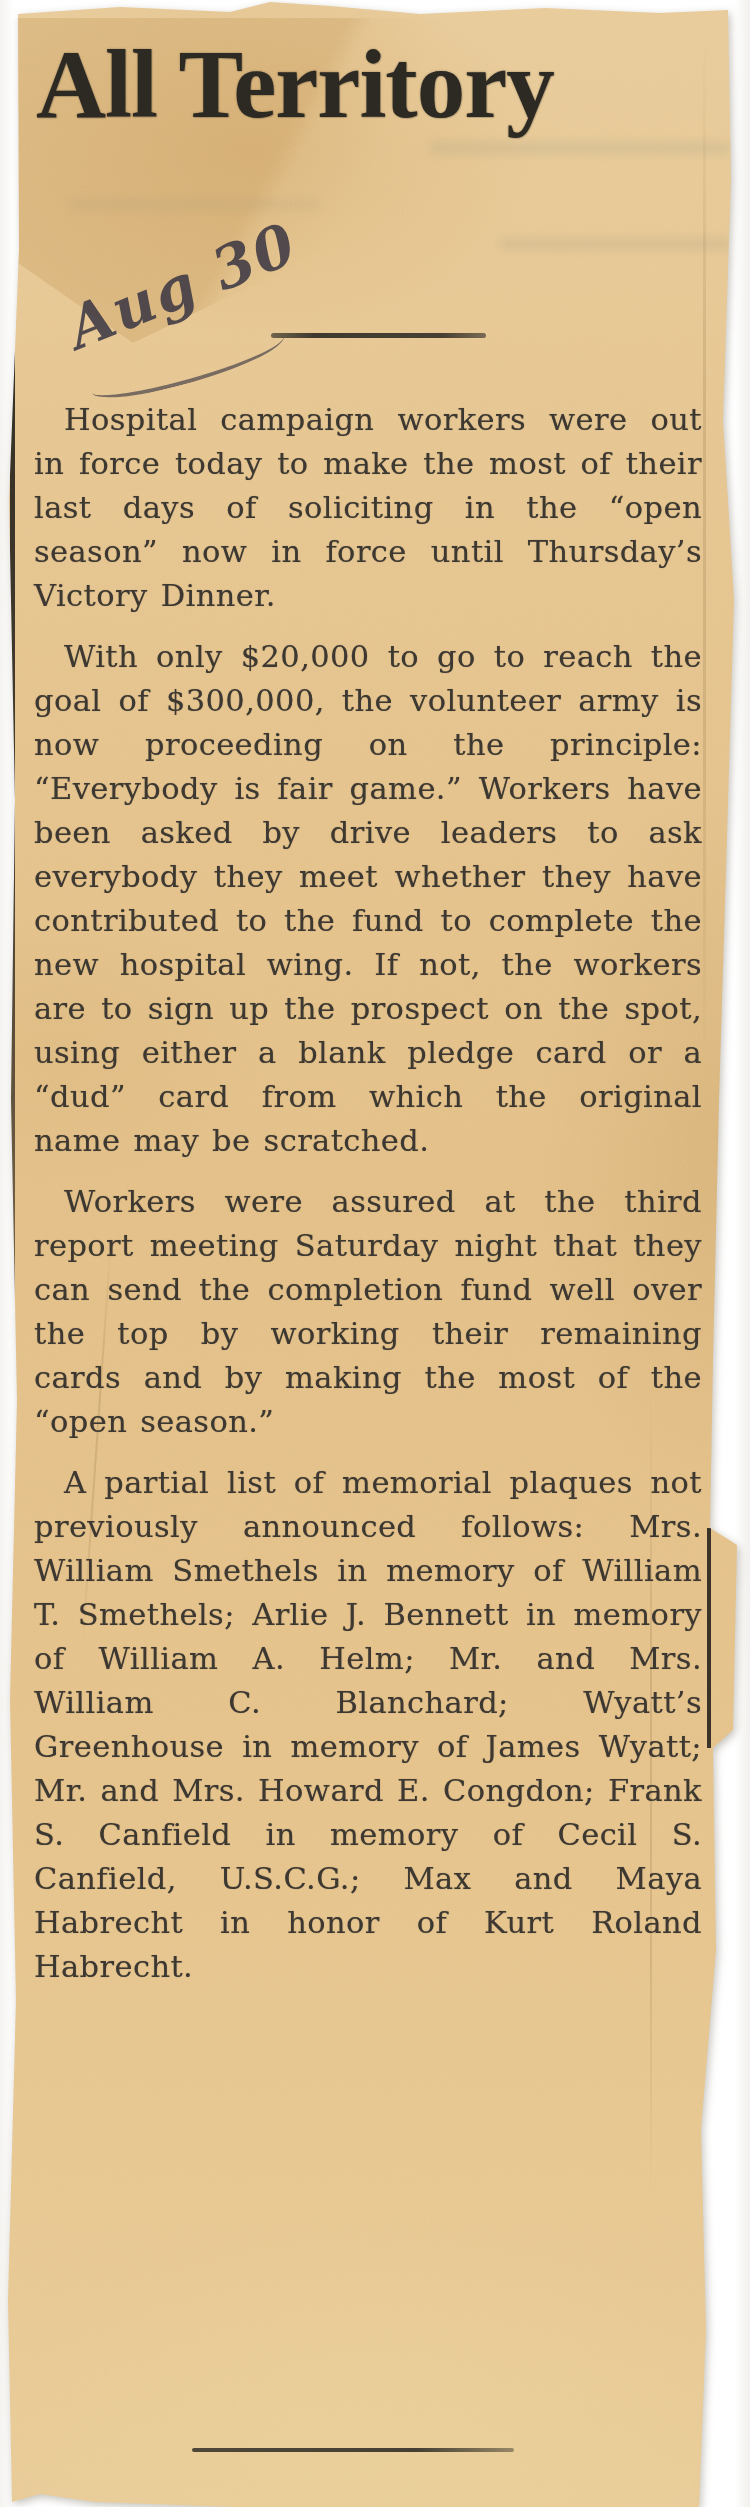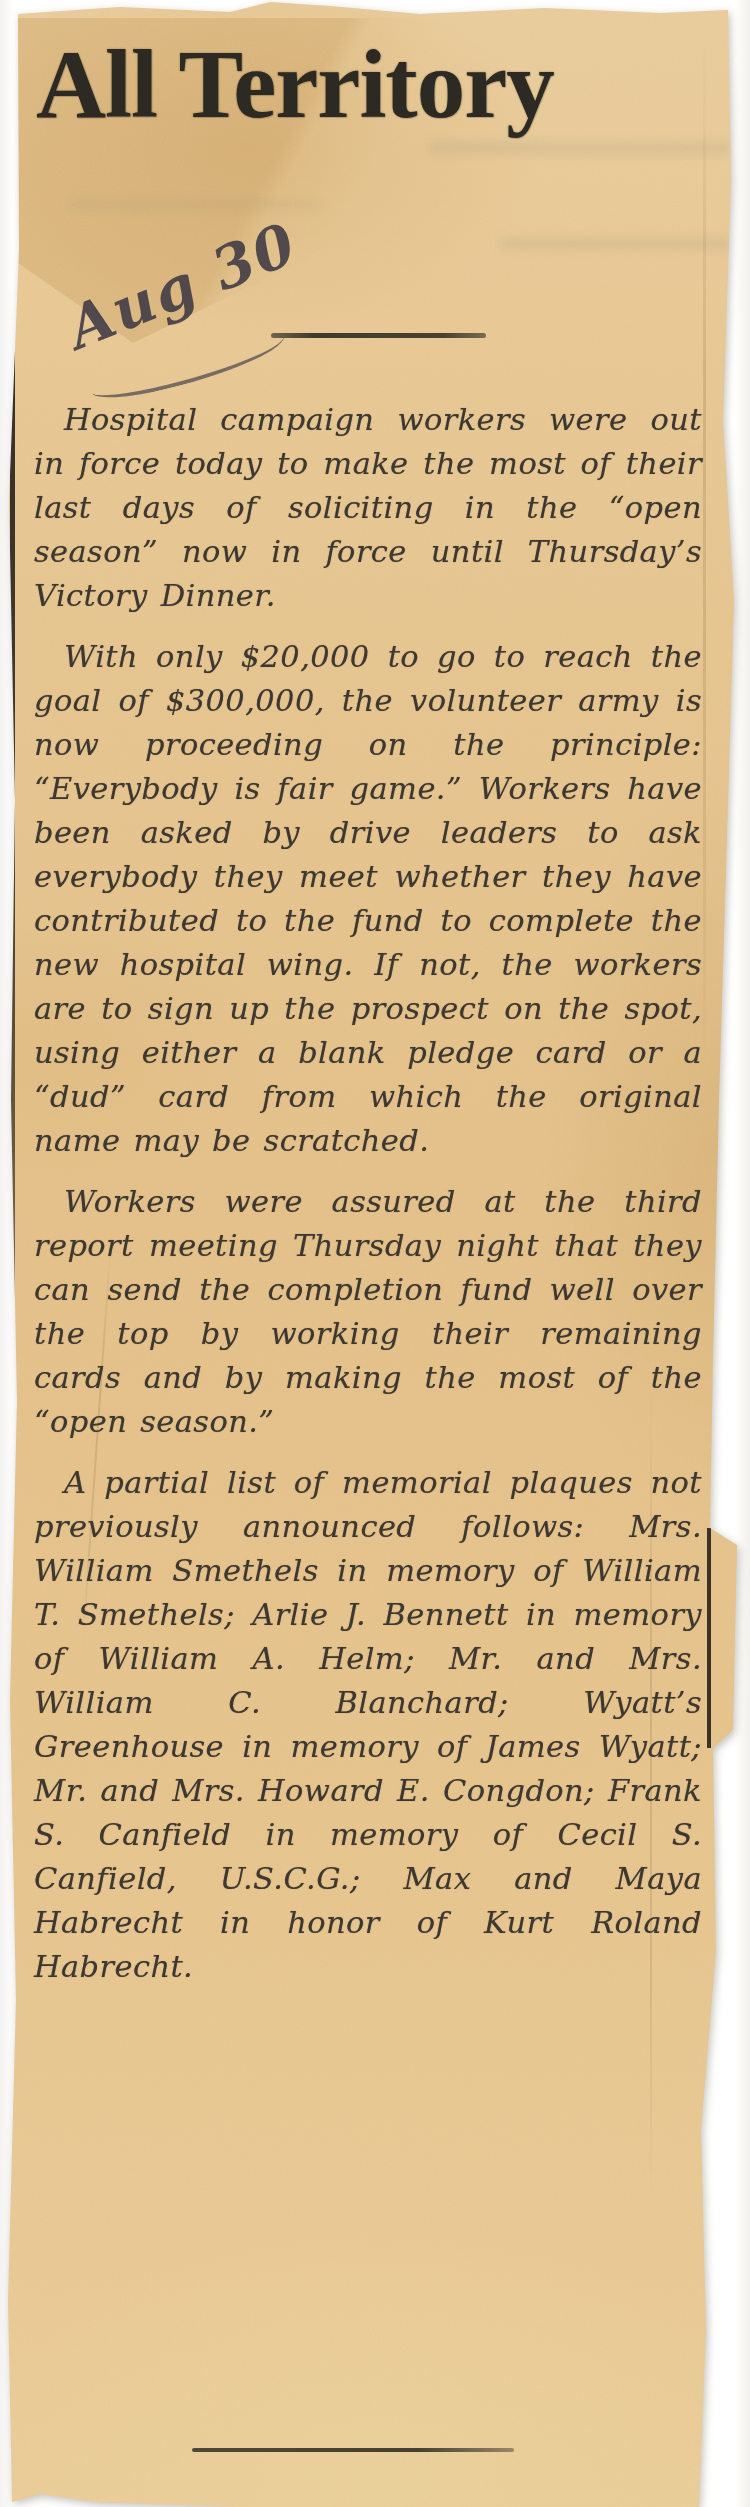--- a/index.html
+++ b/index.html
@@ -125,21 +125,20 @@
     line-height: 44px;
     letter-spacing: 0.4px;
     word-spacing: 3px;
     color: #3d3932;
     text-align: justify;
     text-shadow: 0 0 1px rgba(60,54,44,0.45);
   }
   .article p {
     margin: 0 0 17px 0;
     text-indent: 30px;
-    font-style: italic;
   }
   .bottom-divider {
     position: absolute;
     left: 192px; top: 2448px;
     width: 322px; height: 4px;
     background: linear-gradient(90deg, rgba(52,48,40,0.85), rgba(52,48,40,0.9) 70%, rgba(52,48,40,0.45));
     border-radius: 2px;
   }
   .grain {
     position: absolute;
@@ -172,21 +171,21 @@
       </div>
 
       <div class="handwriting">Aug 30</div>
       <div class="hw-underline"></div>
 
       <div class="headline-divider"></div>
 
       <div class="article">
         <p>Hospital campaign workers were out in force today to make the most of their last days of soliciting in the “open season” now in force until Thursday’s Victory Dinner.</p>
         <p>With only $20,000 to go to reach the goal of $300,000, the volunteer army is now proceeding on the principle: “Everybody is fair game.” Workers have been asked by drive leaders to ask everybody they meet whether they have contributed to the fund to complete the new hospital wing. If not, the workers are to sign up the prospect on the spot, using either a blank pledge card or a “dud” card from which the original name may be scratched.</p>
-        <p>Workers were assured at the third report meeting Thursday night that they can send the completion fund well over the top by working their remaining cards and by making the most of the “open season.”</p>
+        <p>Workers were assured at the third report meeting Saturday night that they can send the completion fund well over the top by working their remaining cards and by making the most of the “open season.”</p>
         <p>A partial list of memorial plaques not previously announced follows: Mrs. William Smethels in memory of William T. Smethels; Arlie J. Bennett in memory of William A. Helm; Mr. and Mrs. William C. Blanchard; Wyatt’s Greenhouse in memory of James Wyatt; Mr. and Mrs. Howard E. Congdon; Frank S. Canfield in memory of Cecil S. Canfield, U.S.C.G.; Max and Maya Habrecht in honor of Kurt Roland Habrecht.</p>
       </div>
 
       <div class="bottom-divider"></div>
 
       <svg class="grain" width="750" height="2507" viewBox="0 0 750 2507" preserveAspectRatio="none">
         <defs>
           <filter id="paperNoise" x="0" y="0" width="100%" height="100%">
             <feTurbulence type="fractalNoise" baseFrequency="0.7" numOctaves="2" result="n"></feTurbulence>
             <feColorMatrix in="n" type="saturate" values="0"></feColorMatrix>

